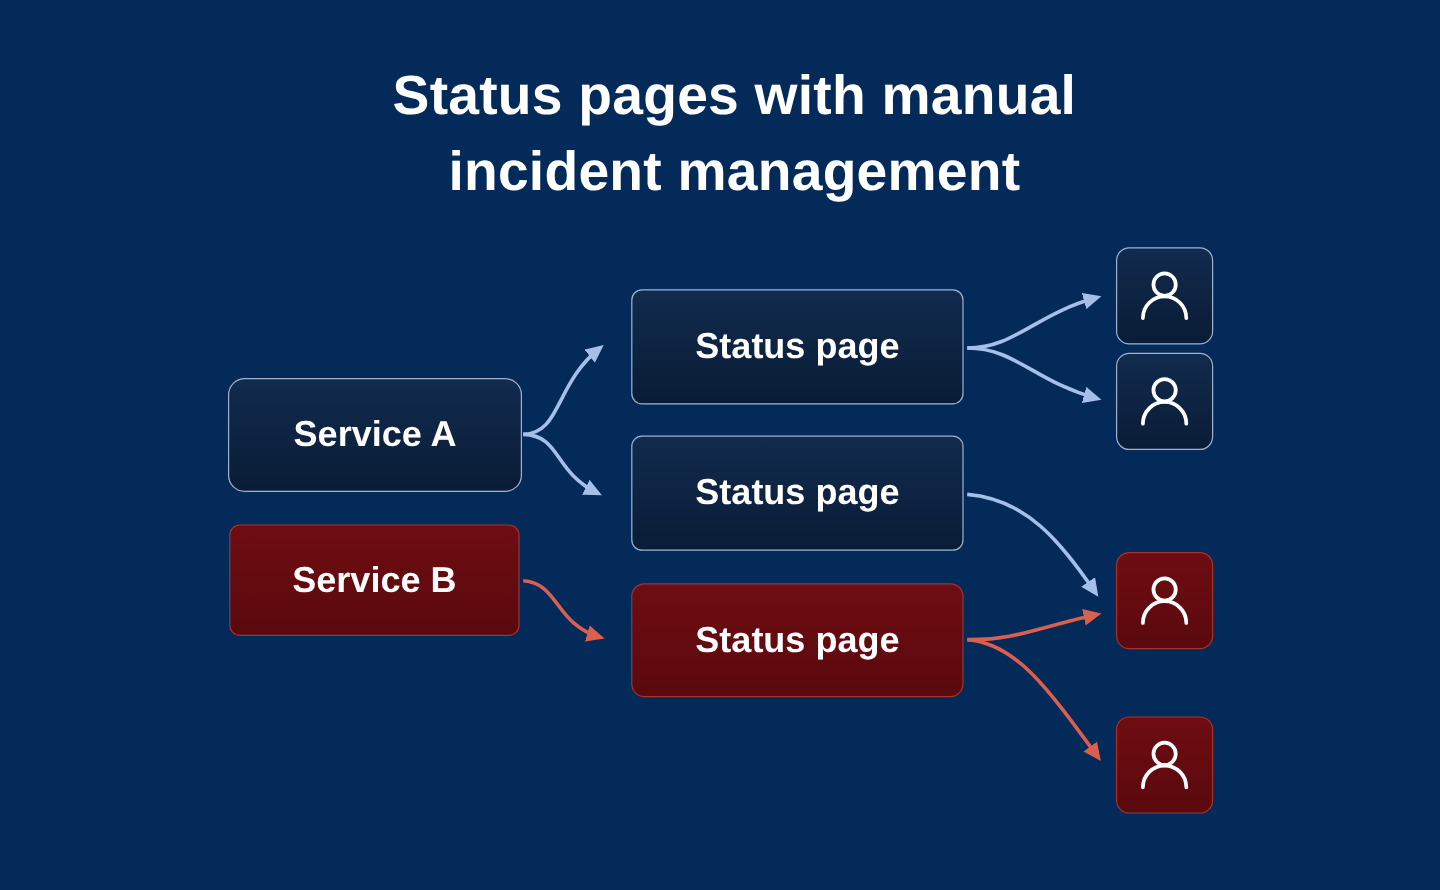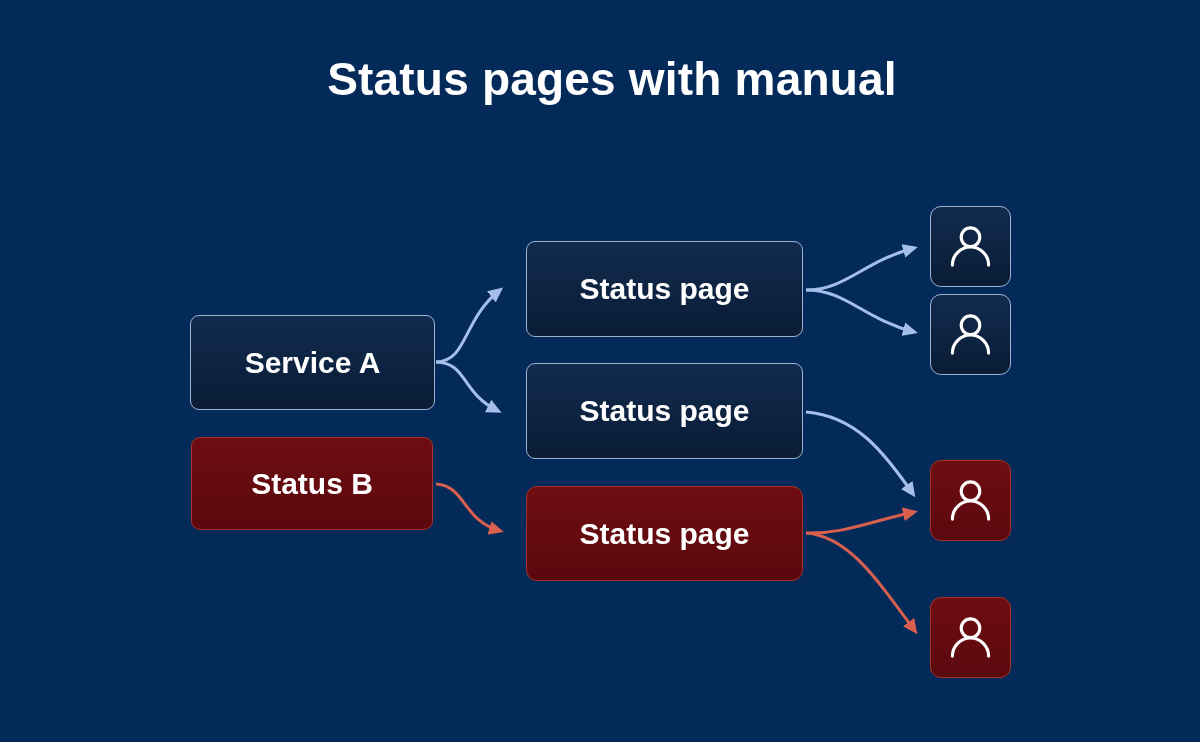--- a/index.html
+++ b/index.html
@@ -37,21 +37,21 @@
     border:1.5px solid var(--incident-border,#a93226);
   }
   .node--user{border-radius:11px;}
   .user-glyph{display:block;}
 </style>
 </head>
 <body>
 
 <div class="canvas">
 
-  <h1 class="title"><span>Status pages with manual</span><br></h1>
+  <h1 class="title"><span>Status pages with manual</span><br><span>incident management</span></h1>
 
   <svg class="arrows" width="1200" height="742" viewBox="0 0 1200 742">
     <defs>
       <marker id="ah-blue" markerWidth="16" markerHeight="14" refX="11" refY="7" orient="auto" markerUnits="userSpaceOnUse">
         <path d="M0,0 L15,7 L0,14 Z" fill="var(--arrow-blue,#a5bfea)"></path>
       </marker>
       <marker id="ah-red" markerWidth="16" markerHeight="14" refX="11" refY="7" orient="auto" markerUnits="userSpaceOnUse">
         <path d="M0,0 L15,7 L0,14 Z" fill="var(--arrow-red,#d9604e)"></path>
       </marker>
     </defs>
@@ -60,25 +60,25 @@
       <path d="M436,362 C468,363 460,392 498,411" stroke="var(--arrow-blue,#a5bfea)" marker-end="url(#ah-blue)"></path>
       <path d="M806,290 C846,290 862,262 914,248" stroke="var(--arrow-blue,#a5bfea)" marker-end="url(#ah-blue)"></path>
       <path d="M806,290 C846,290 862,318 914,332" stroke="var(--arrow-blue,#a5bfea)" marker-end="url(#ah-blue)"></path>
       <path d="M806,412 C856,416 884,452 913,494" stroke="var(--arrow-blue,#a5bfea)" marker-end="url(#ah-blue)"></path>
       <path d="M436,484 C466,486 462,520 500,531" stroke="var(--arrow-red,#d9604e)" marker-end="url(#ah-red)"></path>
       <path d="M806,533 C844,534 868,522 914,512" stroke="var(--arrow-red,#d9604e)" marker-end="url(#ah-red)"></path>
       <path d="M806,533 C846,536 872,572 915,631" stroke="var(--arrow-red,#d9604e)" marker-end="url(#ah-red)"></path>
     </g>
   </svg>
 
-  <div class="node node--healthy" style="left:190px;top:315px;width:245px;height:95px;">
+  <div class="node node--healthy" style="left:190px;top:315px;width:245px;height:95px;border-radius:14px;">
     <span>Service A</span>
   </div>
   <div class="node node--incident" style="left:191px;top:437px;width:242px;height:93px;">
-    <span>Status B</span>
+    <span>Service B</span>
   </div>
 
   <div class="node node--healthy" style="left:526px;top:241px;width:277px;height:96px;">
     <span>Status page</span>
   </div>
   <div class="node node--healthy" style="left:526px;top:363px;width:277px;height:96px;">
     <span>Status page</span>
   </div>
   <div class="node node--incident" style="left:526px;top:486px;width:277px;height:95px;border-radius:11px;">
     <span>Status page</span>

